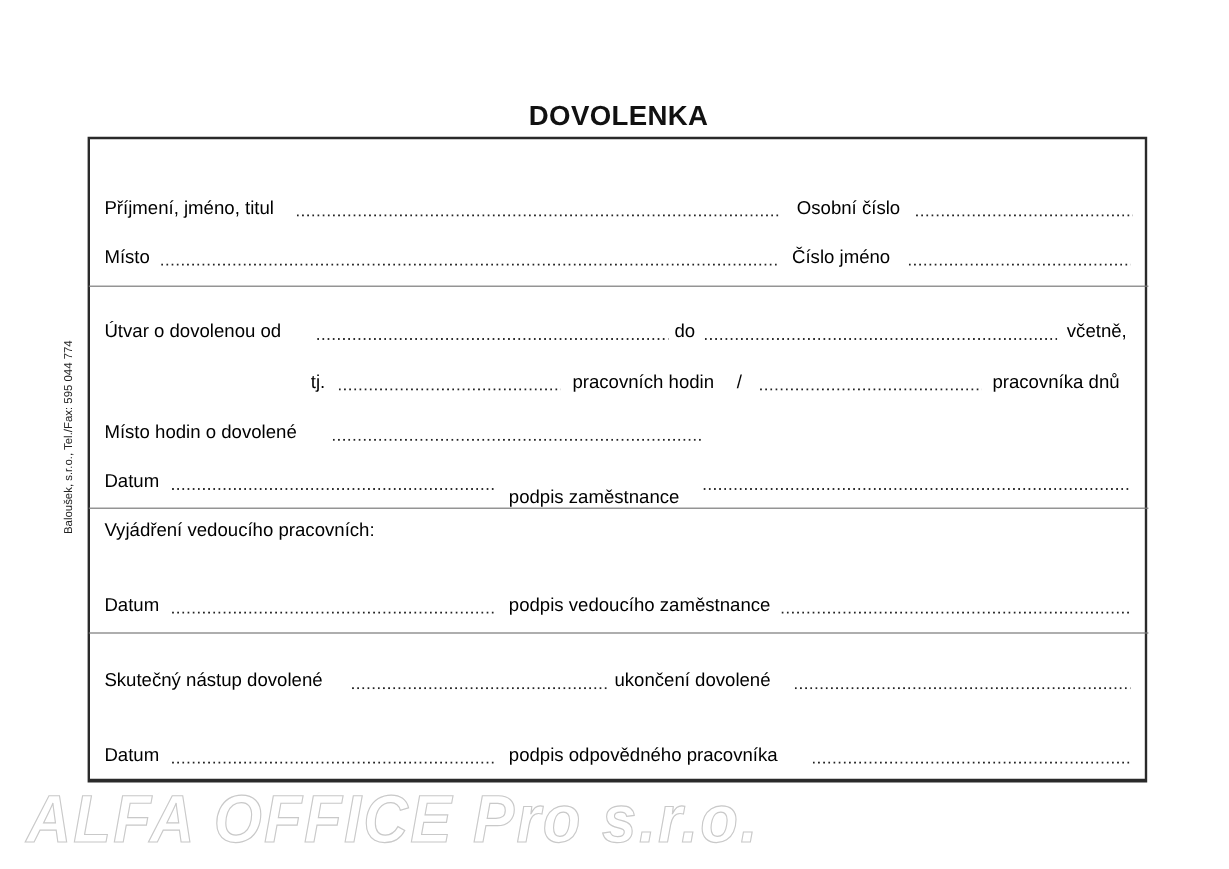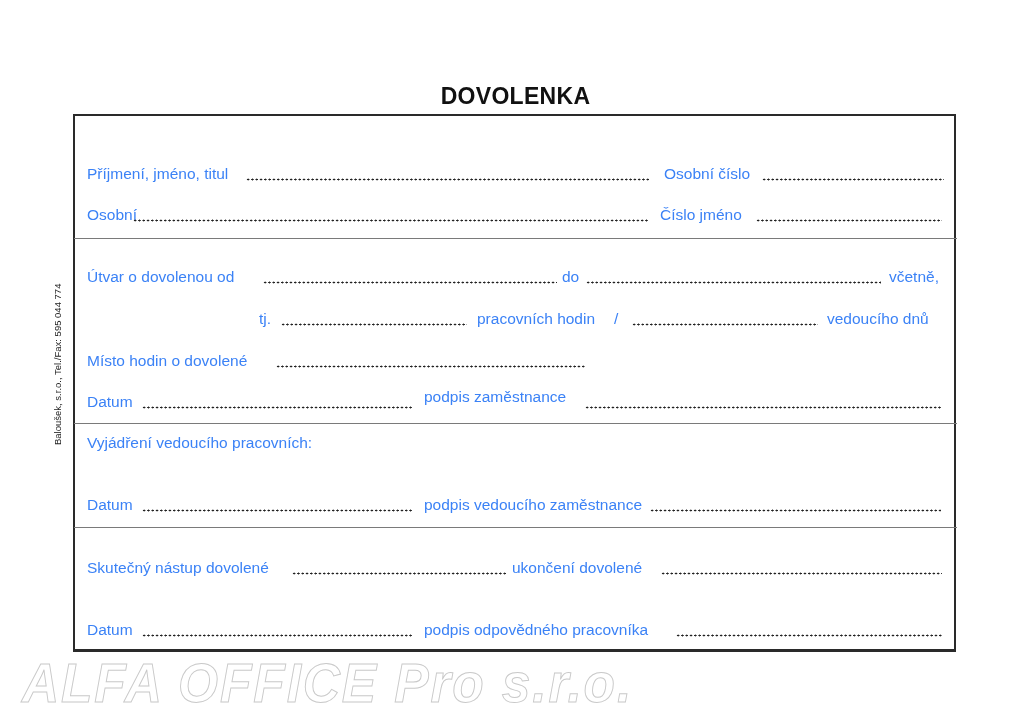--- a/index.html
+++ b/index.html
@@ -10,21 +10,21 @@
   .title {
     position:absolute; left:0; width:1031px; top:83px; text-align:center;
     font-weight:bold; font-size:23px; letter-spacing:0.3px; color:#111;
   }
   .box {
     position:absolute; left:73px; top:114px; width:883px; height:538px;
     border:2px solid #2a2a2a; border-bottom-width:3px; box-sizing:border-box;
   }
   .divider { position:absolute; left:74px; width:883px; height:0; border-top:1.5px solid #7a7a7a; }
   .t {
-    position:absolute; font-size:15.5px; line-height:18px; white-space:nowrap; color:#3b82f6;
+    position:absolute; font-size:15.5px; line-height:18px; white-space:nowrap; color:#000000;
   }
   .dots {
     position:absolute; height:3px; 
     background-image: radial-gradient(circle, #222 0.9px, transparent 1.1px);
     background-size:4.3px 3px; background-repeat:repeat-x;
   }
   .side {
     position:absolute; left:52px; top:445px; transform-origin:0 0; transform:rotate(-90deg);
     font-size:9.5px; white-space:nowrap; color:#222;
   }
@@ -44,44 +44,44 @@
 <div class="divider" style="top:423px"></div>
 <div class="divider" style="top:527px"></div>
 
 <div class="side">Baloušek, s.r.o., Tel./Fax: 595 044 774</div>
 
 <span class="t" style="left:87px; top:165px">Příjmení, jméno, titul</span>
 <div class="dots" style="left:246px; top:178px; width:404px"></div>
 <span class="t" style="left:664px; top:165px">Osobní číslo</span>
 <div class="dots" style="left:762px; top:178px; width:182px"></div>
 
-<span class="t" style="left:87px; top:206px">Osobní</span>
+<span class="t" style="left:87px; top:206px">Místo</span>
 <div class="dots" style="left:133px; top:219px; width:516px"></div>
 <span class="t" style="left:660px; top:206px">Číslo jméno</span>
 <div class="dots" style="left:756px; top:219px; width:186px"></div>
 
 <span class="t" style="left:87px; top:268px">Útvar o dovolenou od</span>
 <div class="dots" style="left:263px; top:281px; width:294px"></div>
 <span class="t" style="left:562px; top:268px">do</span>
 <div class="dots" style="left:586px; top:281px; width:295px"></div>
 <span class="t" style="left:889px; top:268px">včetně,</span>
 
 <span class="t" style="left:259px; top:310px">tj.</span>
 <div class="dots" style="left:281px; top:323px; width:186px"></div>
 <span class="t" style="left:477px; top:310px">pracovních hodin</span>
 <span class="t" style="left:614px; top:310px">/</span>
 <div class="dots" style="left:632px; top:323px; width:186px"></div>
-<span class="t" style="left:827px; top:310px">vedoucího dnů</span>
+<span class="t" style="left:827px; top:310px">pracovníka dnů</span>
 
 <span class="t" style="left:87px; top:352px">Místo hodin o dovolené</span>
 <div class="dots" style="left:276px; top:365px; width:310px"></div>
 
 <span class="t" style="left:87px; top:393px">Datum</span>
 <div class="dots" style="left:142px; top:406px; width:270px"></div>
-<span class="t" style="left:424px; top:388px">podpis zaměstnance</span>
+<span class="t" style="left:424px; top:406px">podpis zaměstnance</span>
 <div class="dots" style="left:585px; top:406px; width:357px"></div>
 
 <span class="t" style="left:87px; top:434px">Vyjádření vedoucího pracovních:</span>
 
 <span class="t" style="left:87px; top:496px">Datum</span>
 <div class="dots" style="left:142px; top:509px; width:270px"></div>
 <span class="t" style="left:424px; top:496px">podpis vedoucího zaměstnance</span>
 <div class="dots" style="left:650px; top:509px; width:291px"></div>
 
 <span class="t" style="left:87px; top:559px">Skutečný nástup dovolené</span>

